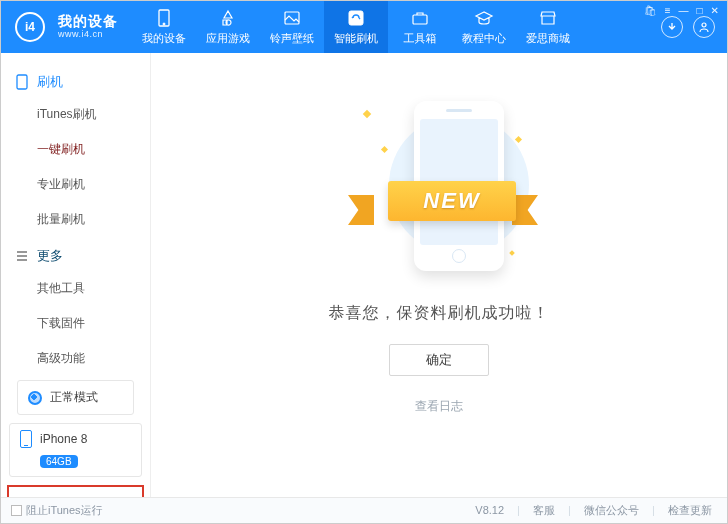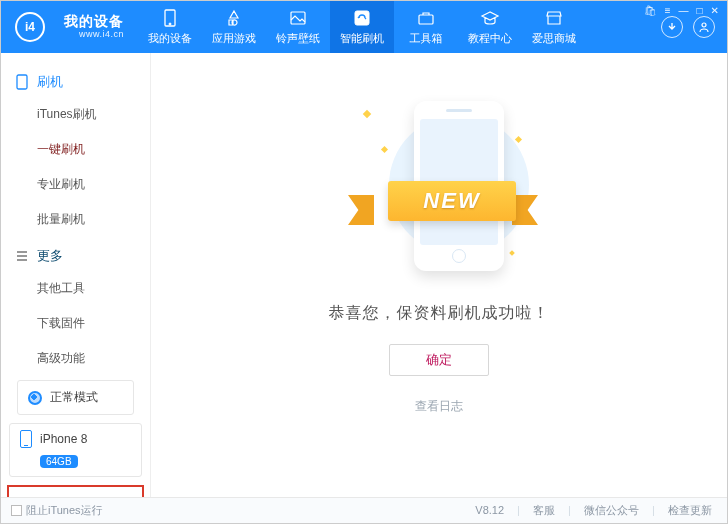--- a/index.html
+++ b/index.html
@@ -1,21 +1,21 @@
 <!DOCTYPE html>
 <html><head>
 <meta charset="utf-8">
 <style>
   * { margin:0; padding:0; box-sizing:border-box; }
   body { font-family: "Microsoft YaHei", Arial, sans-serif; font-size:12px; color:#333; background:#fff; }
   .app { width:728px; height:524px; border:1px solid #ccc; display:flex; flex-direction:column; overflow:hidden; }
 
   
   .header { height:52px; background:#1e8cff; display:flex; align-items:center; color:#fff; position:relative; }
-  .logo-block { display:flex; align-items:center; padding:0 14px 0 14px; gap:19px;text-align:right; }
+  .logo-block { display:flex; align-items:center; padding:0 14px 0 14px; gap:13px; }
   .logo-circle { width:30px; height:30px; border:2px solid #fff; border-radius:50%; display:flex; align-items:center; justify-content:center; font-weight:bold; font-size:12px; color:#fff; }
   .logo-text { line-height:1.1; }
   .logo-text .cn { font-size:14px; font-weight:bold; letter-spacing:1px; }
   .logo-text .url { font-size:9px; opacity:.9; letter-spacing:.5px; }
   .nav { display:flex; height:100%; }
   .nav-item { width:64px; display:flex; flex-direction:column; align-items:center; justify-content:center; gap:3px; font-size:11px; cursor:pointer; }
   .nav-item.active { background:#0f74e6; }
   .nav-item .ic { width:20px; height:20px; display:flex; align-items:center; justify-content:center; }
   .nav-item svg { fill:#fff; stroke:#fff; }
   .header-right { margin-left:auto; display:flex; align-items:center; padding-right:12px; gap:10px; }
@@ -56,21 +56,21 @@
   .ribbon-body { position:absolute; left:40px; right:22px; top:0; height:40px; background:linear-gradient(#ffd24a,#fdb62f); border-radius:3px; box-shadow:0 4px 8px rgba(0,0,0,.15); display:flex; align-items:center; justify-content:center; color:#fff; font-weight:900; font-size:22px; letter-spacing:2px; text-shadow:0 1px 2px rgba(120,60,0,.35); font-style:italic; }
   .ribbon-tail { position:absolute; top:14px; width:26px; height:30px; background:#f1a522; }
   .ribbon-tail.l { left:0; clip-path:polygon(0 0,100% 0,100% 100%,0 100%,40% 50%); }
   .ribbon-tail.r { right:0; clip-path:polygon(0 0,100% 0,60% 50%,100% 100%,0 100%); }
   .spark { position:absolute; background:#ffd24a; }
   .s1 { width:6px; height:6px; transform:rotate(45deg); left:30px; top:10px; }
   .s2 { width:5px; height:5px; transform:rotate(45deg); left:48px; top:46px; }
   .s3 { width:5px; height:5px; transform:rotate(45deg); left:182px; top:36px; }
   .s4 { width:4px; height:4px; transform:rotate(45deg); left:176px; top:150px; }
   .success-text { margin-top:22px; font-size:16px; color:#555; letter-spacing:1px; }
-  .ok-btn { margin-top:20px; padding:6px 36px; border:1px solid #d7d7d7; background:#fff; font-size:13px; color:#be185d; cursor:pointer; border-radius:2px; }
+  .ok-btn { margin-top:20px; padding:6px 36px; border:1px solid #d7d7d7; background:#fff; font-size:13px; color:#404040; cursor:pointer; border-radius:2px; }
   .log-link { margin-top:22px; font-size:12px; color:#9aa5b0; cursor:pointer; }
 
   
   .footer { height:26px; border-top:1px solid #e8e8e8; background:#f9fbfd; display:flex; align-items:center; padding:0 10px; font-size:11px; color:#8c97a4; }
   .footer .cb { color:#8c97a4; }
   .footer-spacer { flex:1; }
   .footer .links span { margin:0 5px; cursor:pointer; }
   .footer .sep { color:#d3dbe3; }
 </style>
 </head>

